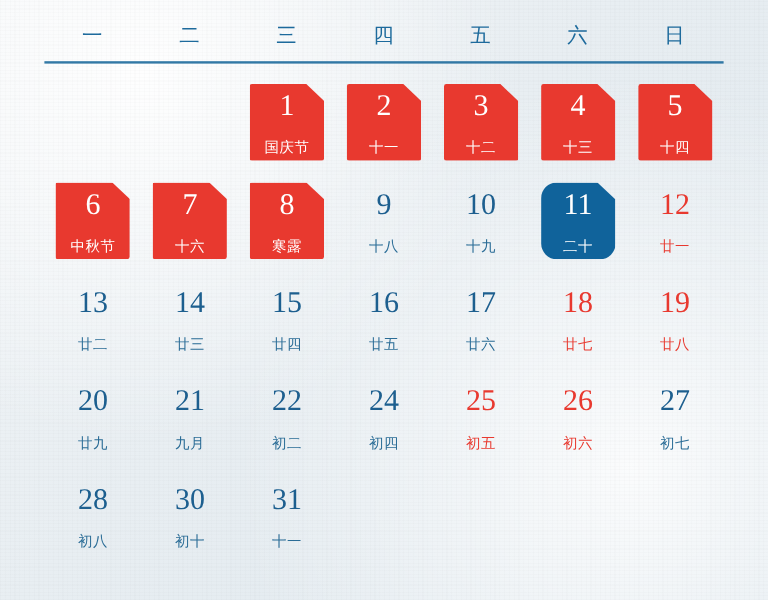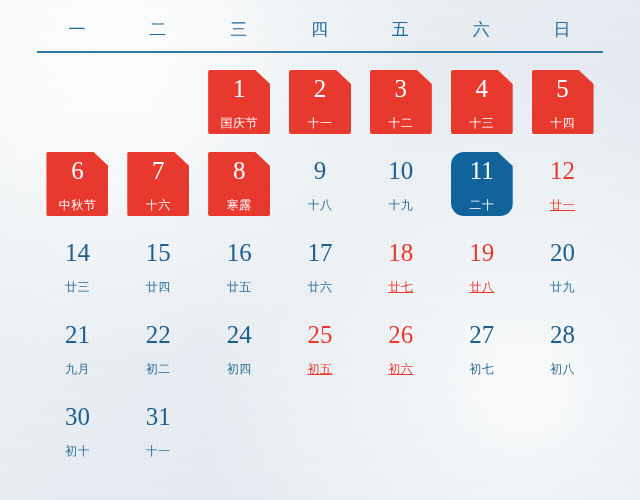--- a/index.html
+++ b/index.html
@@ -117,21 +117,21 @@
   }
   .lunar {
     margin-top: 16px;
     font-size: 12px;
     line-height: 1;
     color: #2a6c96;
     letter-spacing: 0.5px;
     font-family: "Liberation Serif", "DejaVu Serif", serif;
   }
   .cell.weekend .daynum { color: #e8392f; }
-  .cell.weekend .lunar { color: #e8392f; text-decoration: underline; }
+  .cell.weekend .lunar { color: #e8392f; }
 
   
   .badge {
     position: absolute;
     top: -20px;
     left: -6px;
     font-size: 13px;
     line-height: 1;
     font-family: "Liberation Serif", "DejaVu Serif", serif;
   }
@@ -236,20 +236,26 @@
         </div>
       </div>
       <div class="cell weekend">
         <div class="tile">
           <div class="daynum">12</div>
           <div class="lunar">廿一</div>
         </div>
       </div>
       <div class="cell">
         <div class="tile">
+          <div class="daynum">13</div>
+          <div class="lunar">廿二</div>
+        </div>
+      </div>
+      <div class="cell">
+        <div class="tile">
           <div class="daynum">14</div>
           <div class="lunar">廿三</div>
         </div>
       </div>
       <div class="cell">
         <div class="tile">
           <div class="daynum">15</div>
           <div class="lunar">廿四</div>
         </div>
       </div>

